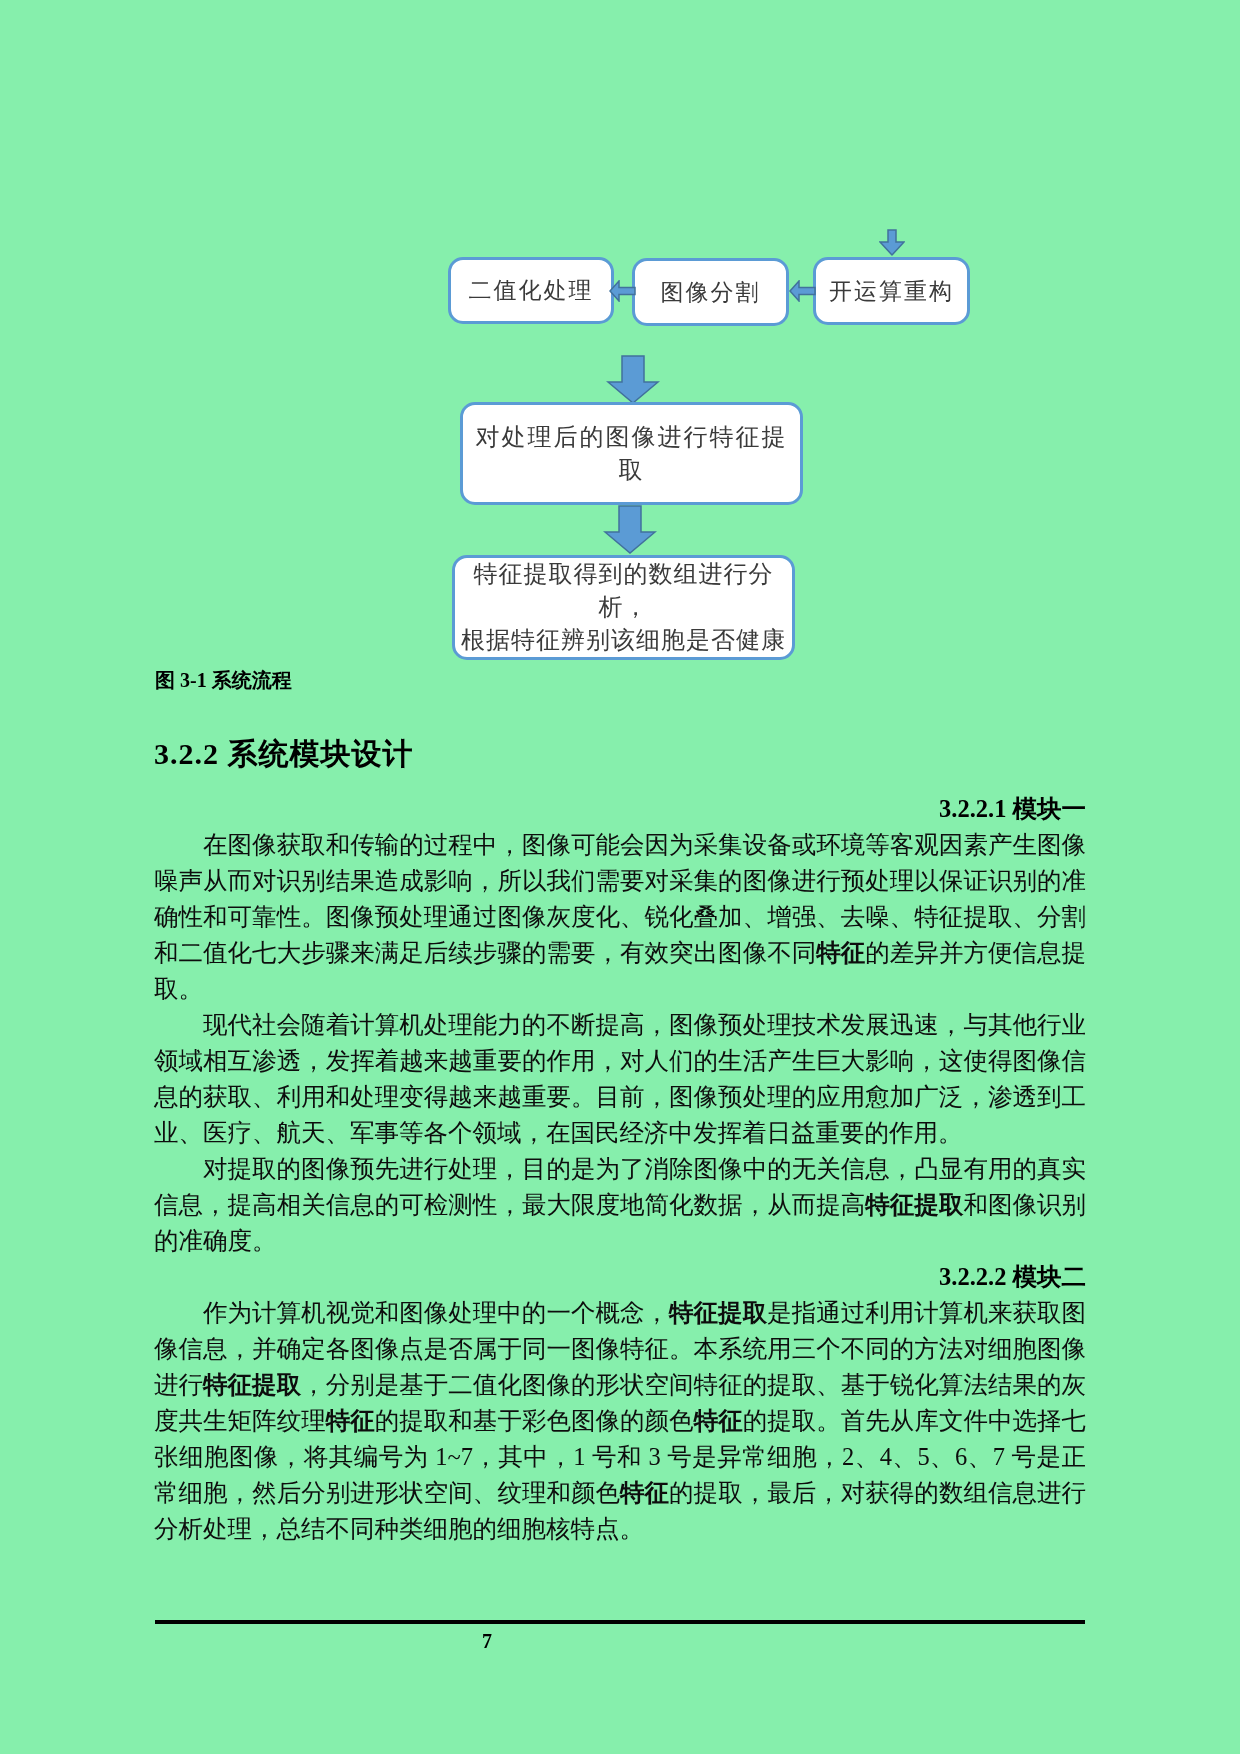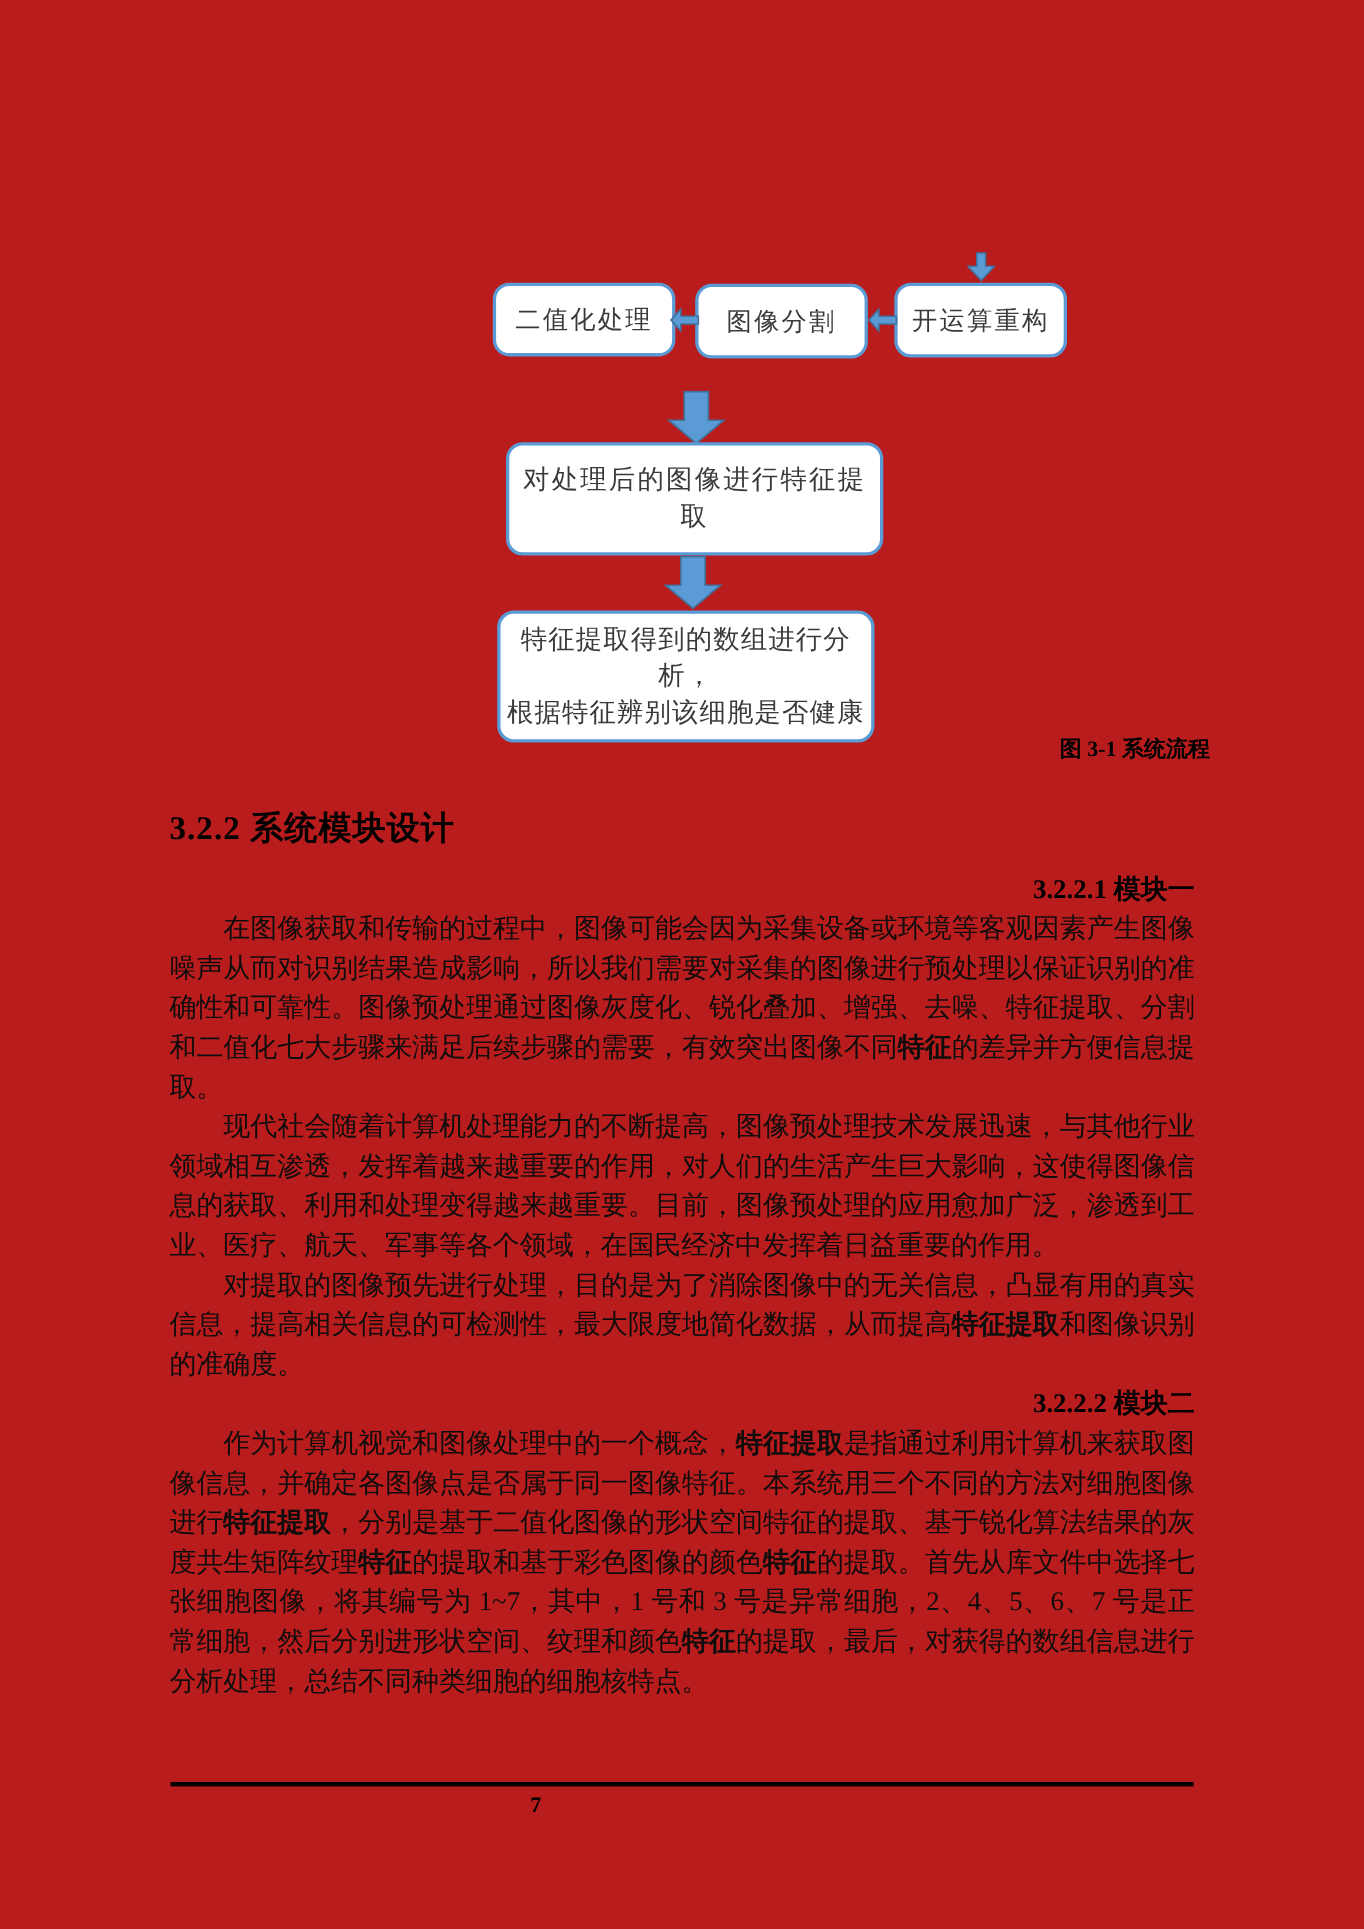--- a/index.html
+++ b/index.html
@@ -1,19 +1,19 @@
 <!DOCTYPE html>
 <html style="--box-border: #5B9BD5; --arrow-fill: #5B9BD5; --arrow-stroke: #41719C; --footer-rule: #000000;"><head>
 <meta charset="utf-8">
 <style>
   html,body{margin:0;padding:0;background:#888;}
   .page{
     position:relative;
     width:1240px;height:1754px;
-    background:#b91c1c;
+    background:#86efac;
     margin:0 auto;
     font-family:"Liberation Serif","DejaVu Serif",serif;
     color:#1a1a1a;
     overflow:hidden;
   }
   
   .fbox{
     position:absolute;
     box-sizing:border-box;
     border:3px solid var(--box-border,#5B9BD5);
@@ -22,21 +22,21 @@
     display:flex;flex-direction:column;align-items:center;justify-content:center;
     font-size:23px;color:#3a3a3a;letter-spacing:2px;
     text-align:center;
   }
   .fbox .bline{display:block;line-height:33px;}
   .arrow{position:absolute;}
   .arrow svg{display:block;}
   .arrow polygon{fill:var(--arrow-fill,#5B9BD5);stroke:var(--arrow-stroke,#41719C);stroke-width:1.5;}
   .fig-caption{
     position:absolute;left:155px;top:667px;width:945px;
-    text-align:right;font-weight:bold;font-size:20px;color:#000;
+    text-align:left;font-weight:bold;font-size:20px;color:#000;
   }
   
   .textblock{
     position:absolute;left:154px;top:733px;width:932px;
   }
   .h-section{
     font-size:30px;font-weight:bold;letter-spacing:1px;
     line-height:42px;margin:0 0 16px 0;color:#000;
   }
   .h-sub{
@@ -103,21 +103,21 @@
     <div class="fbox" style="left:460px;top:402px;width:343px;height:103px;font-size:24px;">
       <span class="bline">对处理后的图像进行特征提取</span>
     </div>
 
     <div class="arrow" style="left:603px;top:505px;">
       <svg width="54" height="50" viewBox="0 0 54 50">
         <polygon points="16,1 38,1 38,27 52,27 27,48 2,27 16,27"></polygon>
       </svg>
     </div>
 
-    <div class="fbox" style="left:452px;top:555px;width:343px;height:120px;font-size:24px;letter-spacing:1px;">
+    <div class="fbox" style="left:452px;top:555px;width:343px;height:105px;font-size:24px;letter-spacing:1px;">
       <span class="bline">特征提取得到的数组进行分析，</span>
       <span class="bline">根据特征辨别该细胞是否健康</span>
     </div>
 
     <div class="fig-caption">图 3-1 系统流程</div>
   </div>
 
   <div class="textblock">
 
     <h2 class="h-section">3.2.2 系统模块设计</h2>

